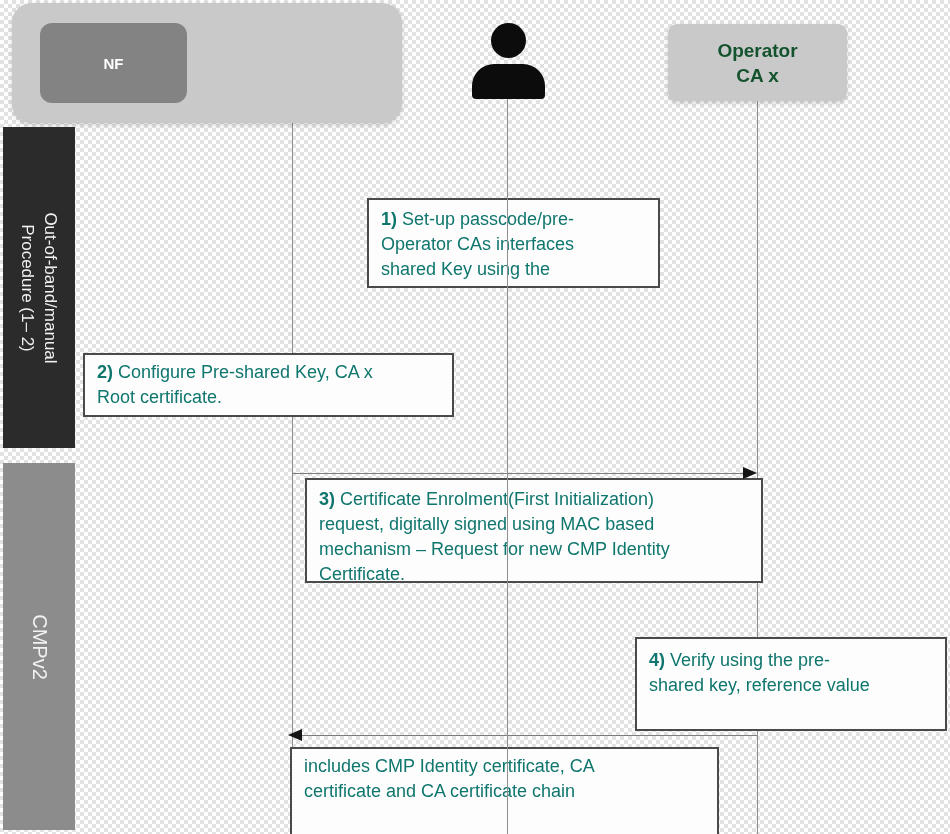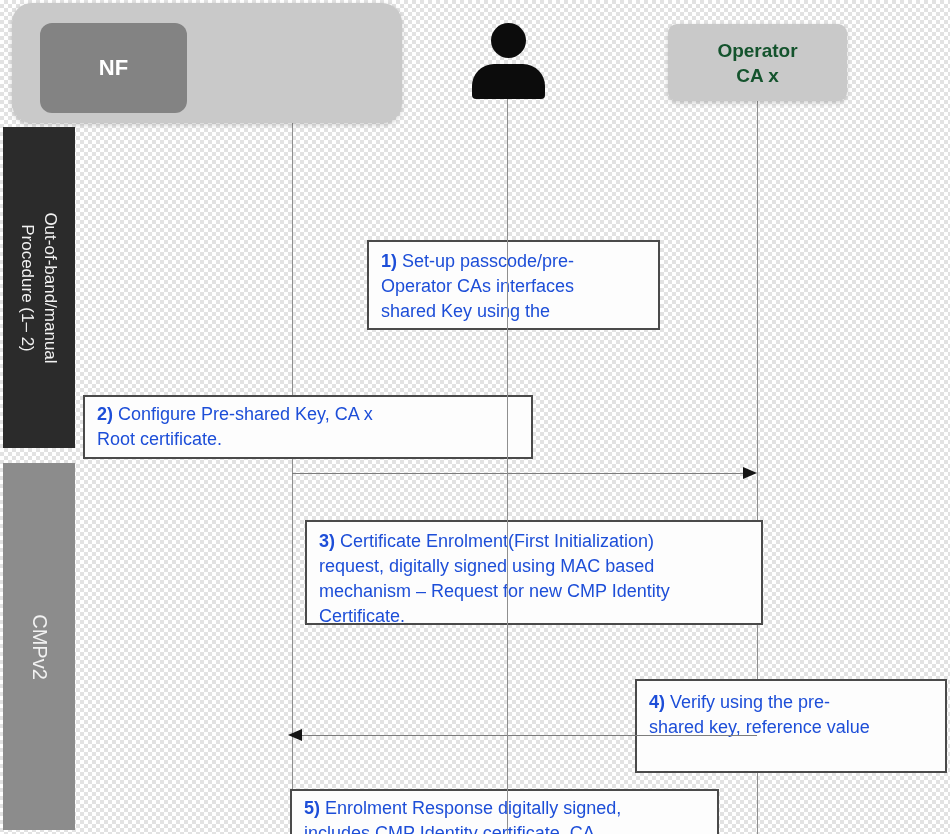--- a/index.html
+++ b/index.html
@@ -20,21 +20,21 @@
     position:absolute;left:12px;top:3px;width:390px;height:120px;
     background:#c9c9c9;border-radius:20px;
     box-shadow:0 2px 5px rgba(0,0,0,.18);
     z-index:2;
   }
   .actor-box{
     position:absolute;background:#838383;border-radius:12px;
     color:#ffffff;font-weight:bold;
     display:flex;align-items:center;justify-content:center;text-align:center;
   }
-  .nf-box{left:28px;top:20px;width:147px;height:90px;font-size:22px;}
+  .nf-box{left:28px;top:20px;width:147px;height:80px;font-size:15px;}
   .cm-box{left:216px;top:20px;width:149px;height:80px;font-size:18px;line-height:24px;padding:0 16px;box-sizing:border-box;}
   .operator-box{
     position:absolute;left:668px;top:24px;width:179px;height:77px;
     background:#c9c9c9;border-radius:9px;
     box-shadow:0 2px 5px rgba(0,0,0,.18);
     color:#14532d;font-weight:bold;font-size:19px;line-height:25px;
     display:flex;flex-direction:column;align-items:center;justify-content:center;text-align:center;
     z-index:2;
   }
   
@@ -60,26 +60,26 @@
   
   .arrow-line{position:absolute;height:1px;background:#7d7d7d;z-index:4;}
   .arrow-head{position:absolute;width:0;height:0;z-index:4;}
   .a3-line{left:292px;top:473px;width:452px;}
   .a3-head{left:743px;top:467px;border-top:6px solid transparent;border-bottom:6px solid transparent;border-left:14px solid #151515;}
   .a5-line{left:302px;top:735px;width:455px;}
   .a5-head{left:288px;top:729px;border-top:6px solid transparent;border-bottom:6px solid transparent;border-right:14px solid #151515;}
   
   .msg{
     position:absolute;background:#fdfdfd;border:2px solid #4a4a4a;
-    color:#1d4ed8;font-size:18px;line-height:25px;
-    padding:7px 12px 0;box-sizing:border-box;z-index:3;margin-top:42px;
+    color:#0f766e;font-size:18px;line-height:25px;
+    padding:7px 12px 0;box-sizing:border-box;z-index:3;
   }
   .msg .num{font-weight:bold;margin-right:5px;}
   .msg-1{left:367px;top:198px;width:293px;height:90px;}
-  .msg-2{left:83px;top:353px;width:450px;height:64px;padding-top:5px;}
+  .msg-2{left:83px;top:353px;width:371px;height:64px;padding-top:5px;}
   .msg-3{left:305px;top:478px;width:458px;height:105px;}
   .msg-4{left:635px;top:637px;width:312px;height:94px;padding-top:9px;}
   .msg-5{left:290px;top:747px;width:429px;height:96px;padding-top:5px;}
 </style>
 </head>
 <body>
 
 <div class="stage">
 
   <div class="actor-group">
@@ -134,18 +134,17 @@
     <div>mechanism – Request for new CMP Identity</div>
     <div>Certificate.</div>
   </div>
 
   <div class="msg msg-4">
     <div><span class="num">4)</span><span>Verify using the pre-</span></div>
     <div>shared key, reference value</div>
   </div>
 
   <div class="msg msg-5">
-    <div><span class="num">5)</span><span>Enrolment Response digitally signed,</span></div>
     <div>includes CMP Identity certificate, CA</div>
     <div>certificate and CA certificate chain</div>
   </div>
 
 </div>
 
 </body></html>

